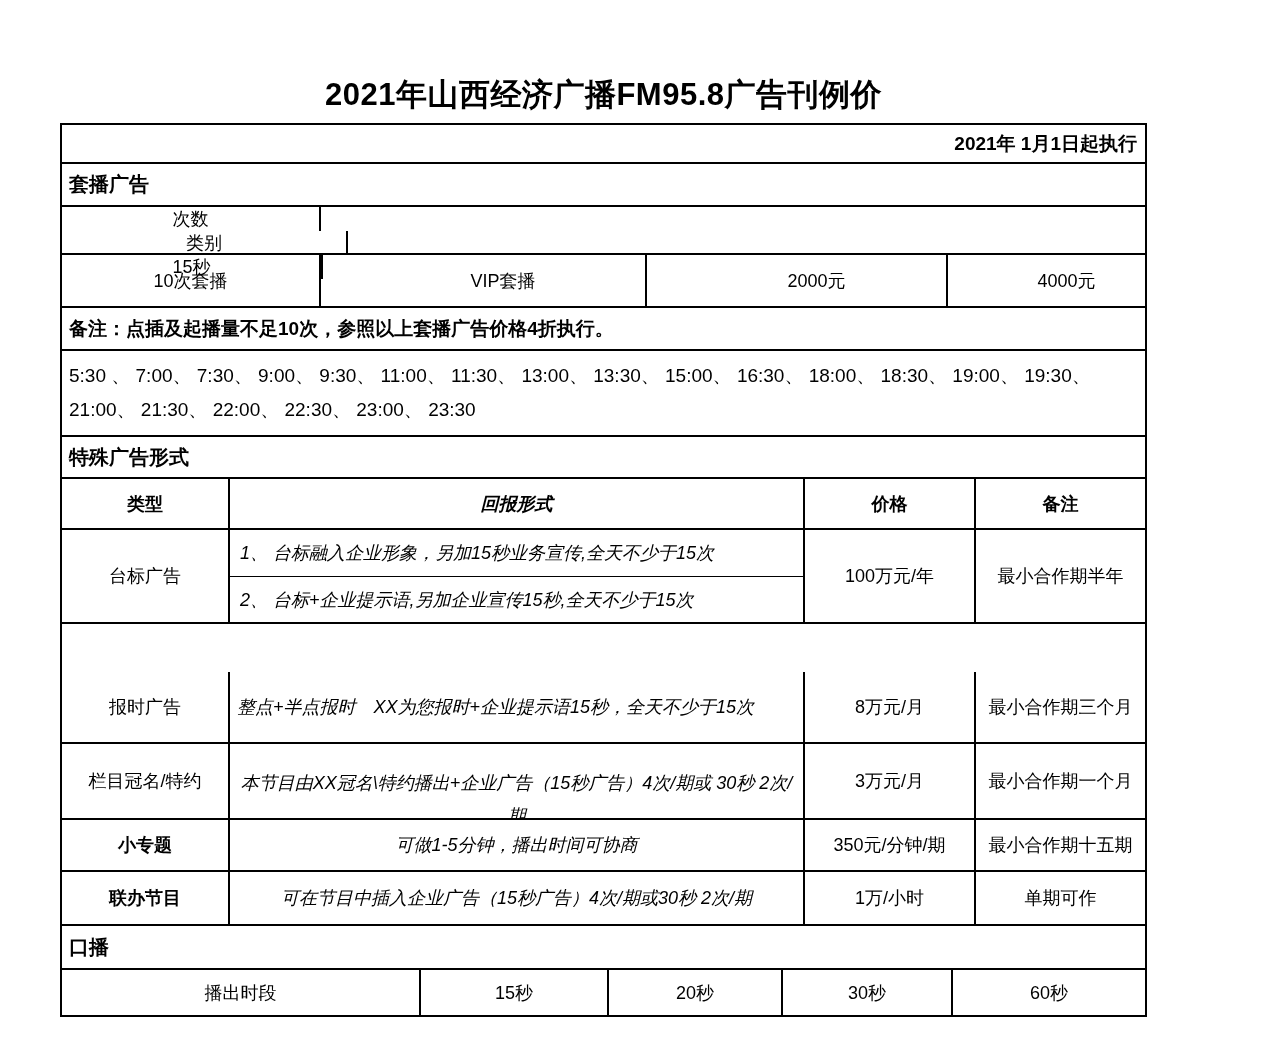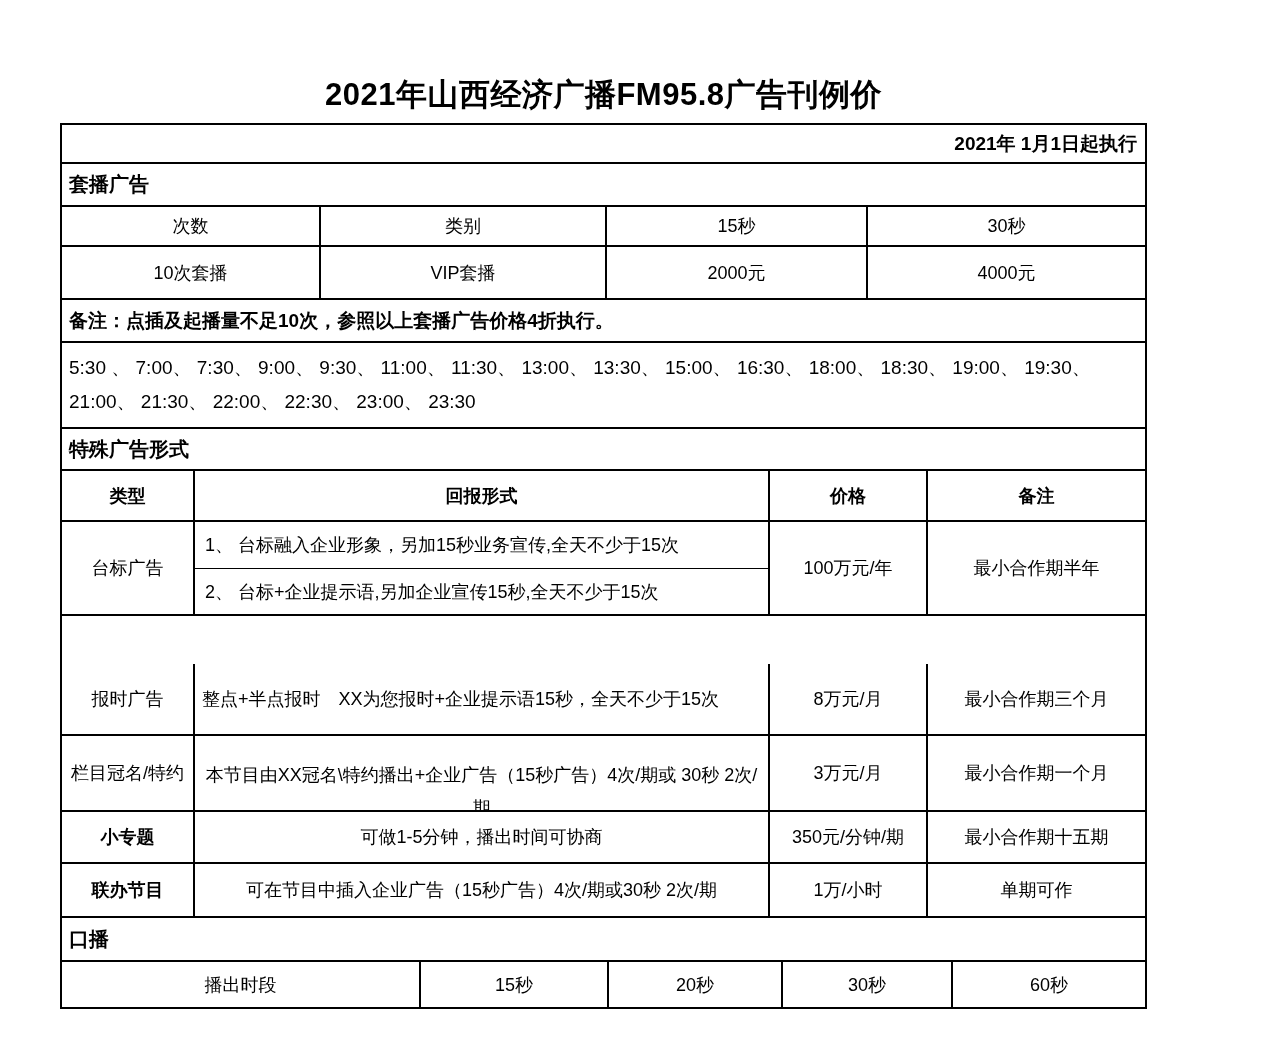--- a/index.html
+++ b/index.html
@@ -25,37 +25,37 @@
   .cell:last-child { border-right:none; flex:1 1 auto; }
   .full { flex:1 1 auto; }
   .left { justify-content:flex-start; text-align:left; }
   .right { justify-content:flex-end; text-align:right; }
   .bold { font-weight:bold; }
   .sect { font-size:20px; font-weight:bold; padding-left:7px; }
   .pad { padding-left:7px; padding-right:7px; }
   
   .h-date   { height:39px; }
   .h-sect1  { height:43px; }
-  .h-cols   { height:40px; }
-  .h-vals   { height:53px; }
+  .h-cols   { height:48px;flex-direction:column; }
+  .h-vals   { height:53px;gap:40px; }
   .h-note   { height:43px; }
   .h-times  { height:86px; }
   .h-sect2  { height:42px; }
   .h-spcols { height:51px; }
   .h-tb     { height:94px; }
   .h-bs     { height:72px;margin-top:48px; }
   .h-lm     { height:76px; }
   .h-xzt    { height:52px; }
   .h-lb     { height:54px; }
   .h-sect3  { height:44px; }
   .h-last   { height:45px; }
   
   .tc1 { width:259px; } .tc2 { width:286px; } .tc3 { width:261px; }
   
-  .sc1 { width:133px;text-align:center; } .sc2 { width:575px; } .sc3 { width:158px; }
+  .sc1 { width:168px;text-align:center; } .sc2 { width:575px;font-style:italic; } .sc3 { width:171px; }
   
   .kc1 { width:359px; } .kc2 { width:188px; } .kc3 { width:174px; } .kc4 { width:170px; }
   .date-cell { font-size:19px; font-weight:bold; padding-right:8px; }
   .note-cell { font-size:19px; font-weight:bold;border-radius:17px; }
   .times-cell { font-size:19px; line-height:34px; display:block; padding-top:8px; }
   .subcol { display:flex; flex-direction:column; align-items:stretch; padding:0; }
   .subrow {
     flex:1 1 50%; display:flex; align-items:center; justify-content:flex-start;
     text-align:left; padding-left:10px; padding-right:20px; box-sizing:border-box;
   }

